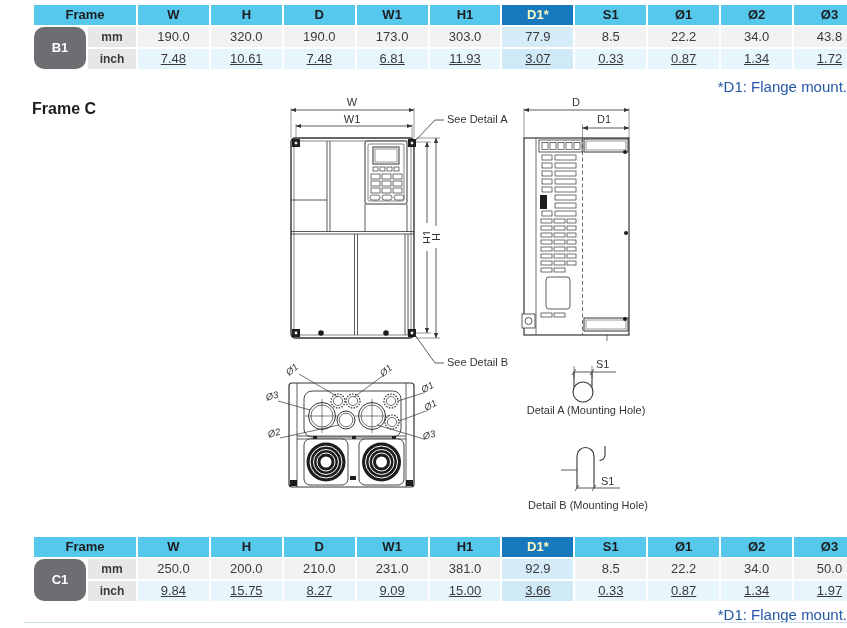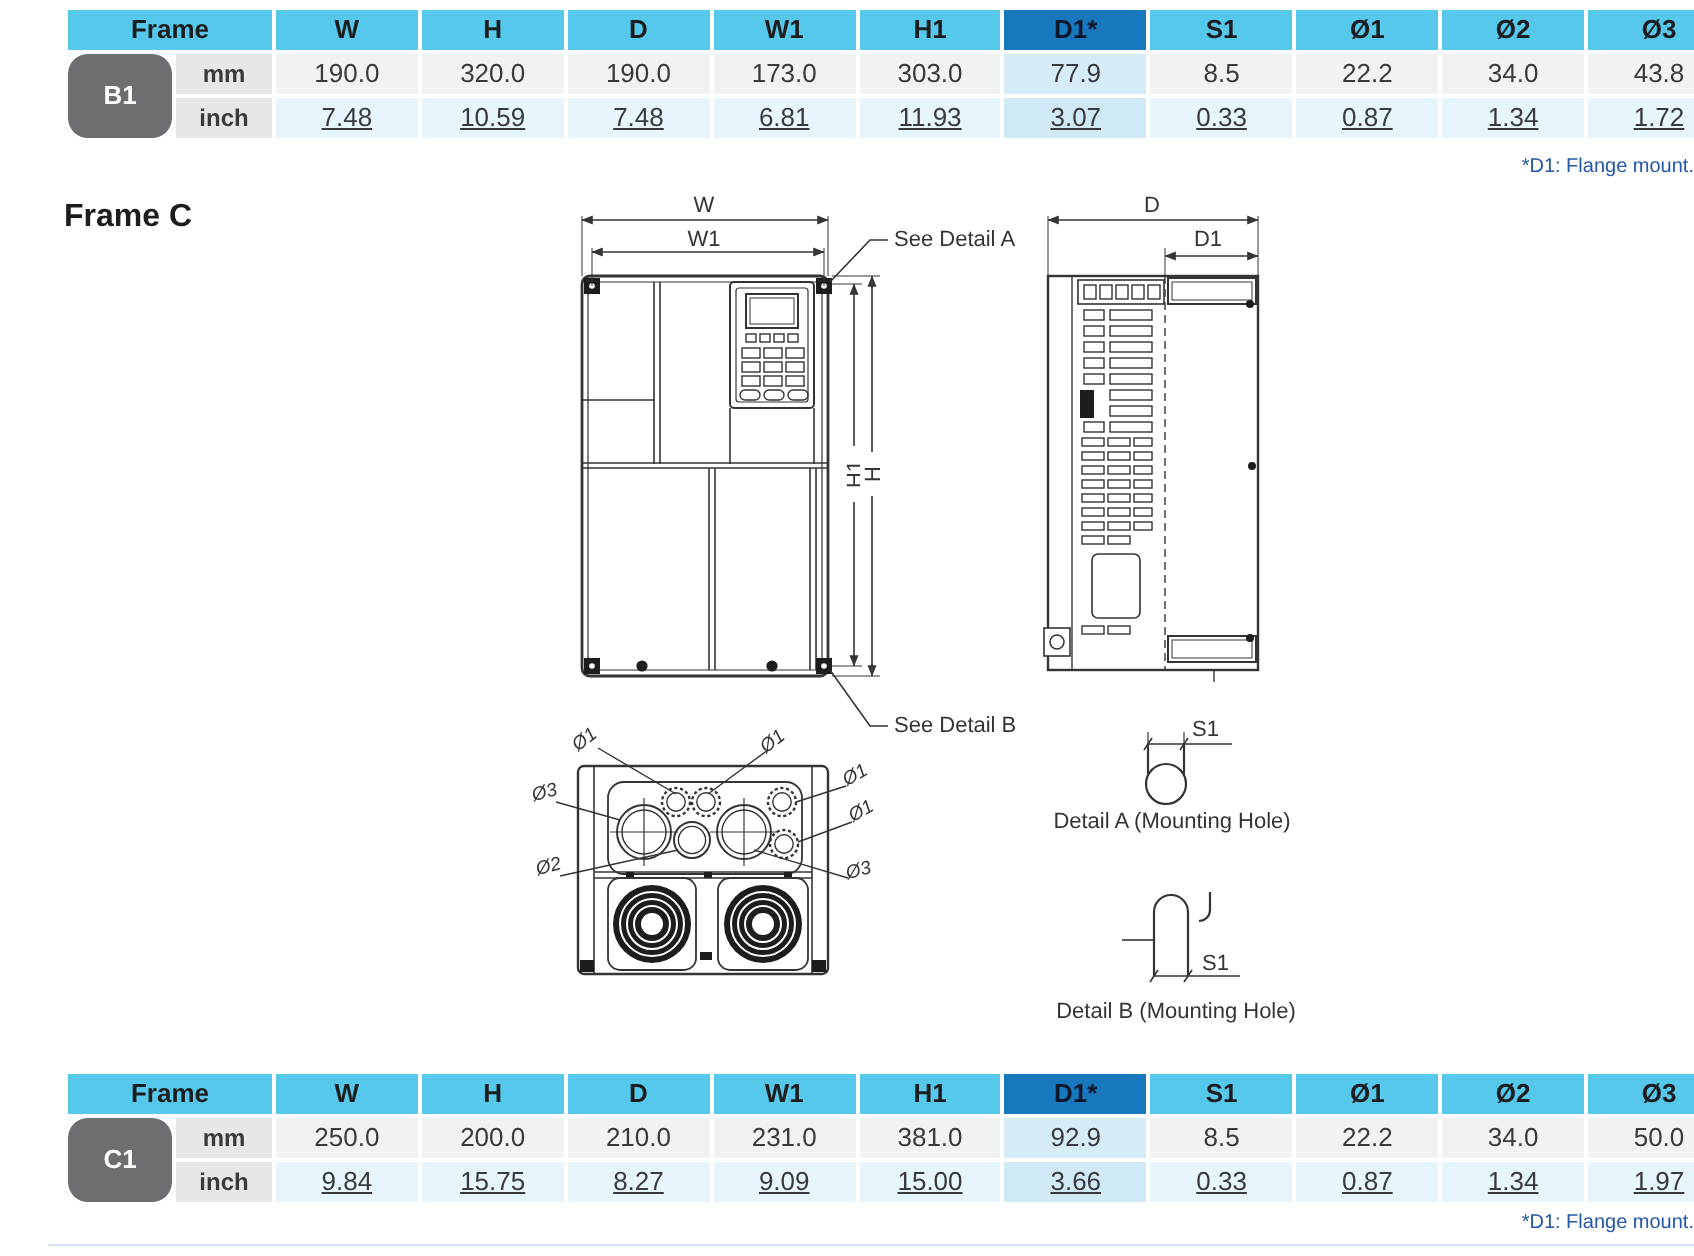--- a/index.html
+++ b/index.html
@@ -3,29 +3,29 @@
 <meta charset="utf-8">
 <style>
   html,body{margin:0;padding:0;background:#fff;}
   .page{position:relative;width:828px;height:628px;background:#fff;overflow:hidden;
         font-family:"Liberation Sans",sans-serif;color:#1d1d1f;margin-left:24px;}
   .table-wrap{position:absolute;left:8px;width:835px;}
   table{border-collapse:separate;border-spacing:2px;table-layout:fixed;width:100%;}
   col.c-frame{width:52px;} col.c-unit{width:48px;}
   th,td{height:20px;padding:0;text-align:center;vertical-align:middle;font-size:13px;line-height:20px;}
   th{background:#55c8ec;color:#1d1d1f;font-weight:bold;}
-  th.hl{background:#1778be;color:#0f172a;}
+  th.hl{background:#1778be;color:#fef9c3;}
   td.frame-cell{background:#6d6e71;color:#ffffff;font-weight:bold;border-radius:10px;}
   td.unit-cell{background:#e6e7e8;color:#3a3a3c;font-weight:bold;font-size:12px;text-align:center;}
   td.val{color:#3a3a3c;}
   tr.r-mm td.val{background:#f1f2f2;}
   tr.r-inch td.val{background:#e7f5fd;text-decoration:underline;}
   tr.r-mm td.val.d1{background:#d6edf9;}
   tr.r-inch td.val.d1{background:#cfe9f7;}
-  .footnote{position:absolute;right:5px;font-size:10px;color:#2457a7;}
+  .footnote{position:absolute;right:5px;font-size:15px;color:#2457a7;}
   .heading{position:absolute;left:8px;top:100px;margin:0;font-size:16px;font-weight:bold;color:#1d1d1f;}
   .drawing{position:absolute;left:240px;top:95px;}
   .bottom-rule{position:absolute;left:0;top:622px;width:847px;height:1px;background:#cfe0ea;}
   svg text{font-family:"Liberation Sans",sans-serif;fill:#333436;}
   .dimtxt{font-size:11px;}
   .phitxt{font-size:9.5px;font-style:italic;}
   .captxt{font-size:11px;}
   .ln{stroke:#333436;}
 </style>
 </head>
@@ -73,21 +73,21 @@
             <td class="val">303.0</td>
             <td class="val d1">77.9</td>
             <td class="val">8.5</td>
             <td class="val">22.2</td>
             <td class="val">34.0</td>
             <td class="val">43.8</td>
           </tr>
           <tr class="r-inch">
             <td class="unit-cell">inch</td>
             <td class="val">7.48</td>
-            <td class="val">10.59</td>
+            <td class="val">10.61</td>
             <td class="val">7.48</td>
             <td class="val">6.81</td>
             <td class="val">11.93</td>
             <td class="val d1">3.07</td>
             <td class="val">0.33</td>
             <td class="val">0.87</td>
             <td class="val">1.34</td>
             <td class="val">1.72</td>
           </tr>
         </tbody>

